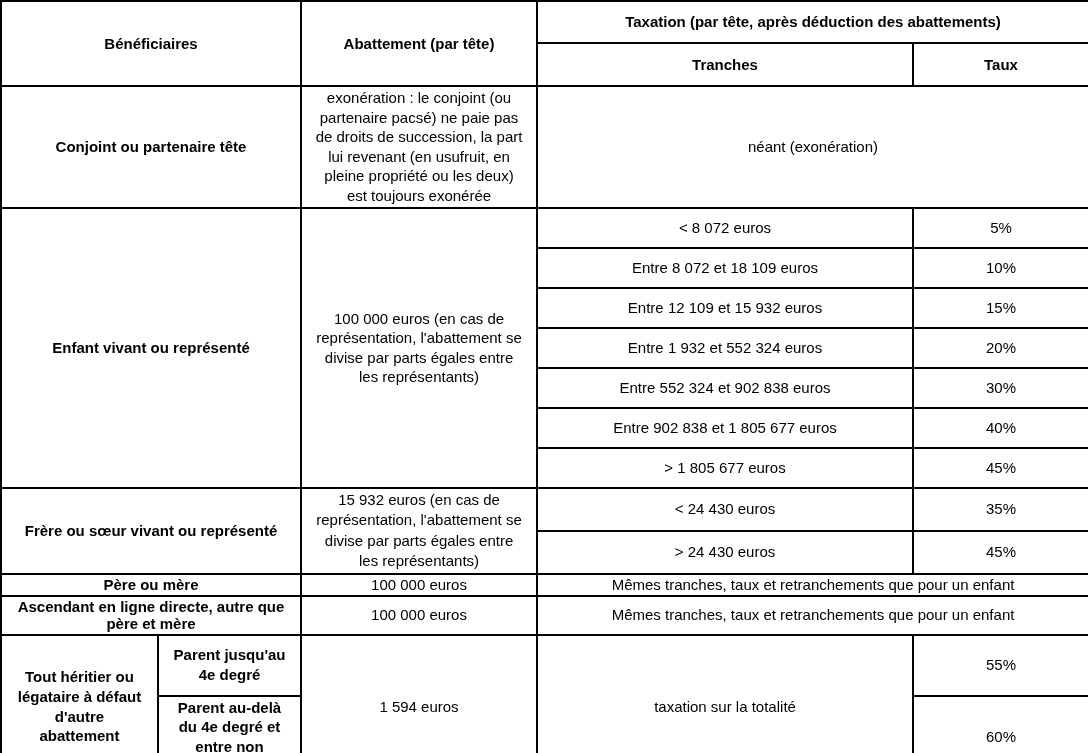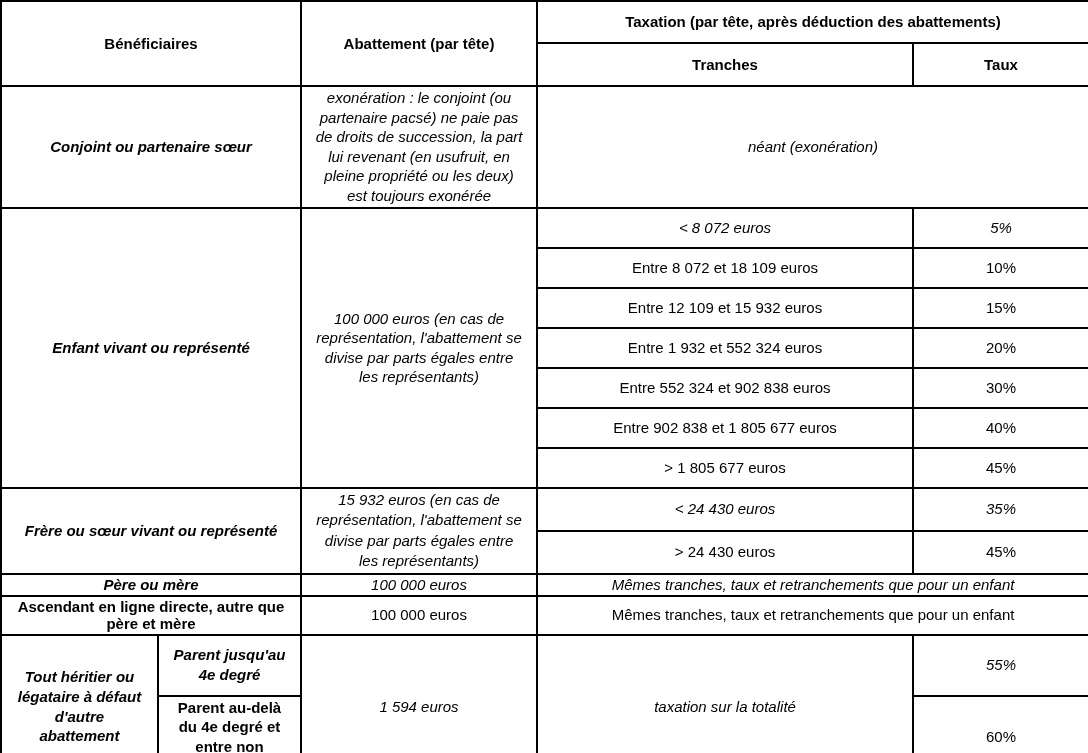--- a/index.html
+++ b/index.html
@@ -29,21 +29,21 @@
   
   .c1 {
     font-weight: bold;
     text-align: left;
     line-height: 1.32;
   }
   .hdr {
     font-weight: bold;
   }
   
-  .sect { border-top-width: 3px; font-style: italic; }
+  .sect { border-top-width: 3px; }
   .secb { border-bottom-width: 3px; }
   
   .thint { border-top-width: 1px; }
   .thinb { border-bottom-width: 1px; }
   
   .bb4 { border-bottom-width: 4px; }
   
   .exo-cell {
     text-align: left;
     vertical-align: top;
@@ -71,21 +71,21 @@
     <td rowspan="2" class="hdr secb">Abattement (par tête)</td>
     <td colspan="2" class="hdr">Taxation (par tête, après déduction des abattements)</td>
   </tr>
 
   <tr style="height:43px">
     <td class="hdr secb">Tranches</td>
     <td class="hdr secb">Taux</td>
   </tr>
 
   <tr style="height:118px">
-    <td colspan="2" class="c1 sect secb">Conjoint ou partenaire sœur</td>
+    <td colspan="2" class="c1 sect secb">Conjoint ou partenaire tête</td>
     <td class="exo-cell sect secb">exonération : le conjoint (ou partenaire pacsé) ne paie pas de droits de succession, la part lui revenant (en usufruit, en pleine propriété ou les deux) est toujours exonérée</td>
     <td colspan="2" class="sect secb">néant (exonération)</td>
   </tr>
 
   <tr style="height:40px">
     <td colspan="2" rowspan="7" class="c1 sect secb">Enfant vivant ou représenté</td>
     <td rowspan="7" class="sect secb">100 000 euros (en cas de représentation, l'abattement se divise par parts égales entre les représentants)</td>
     <td class="sect thinb">&lt; 8 072 euros</td>
     <td class="sect thinb">5%</td>
   </tr>

